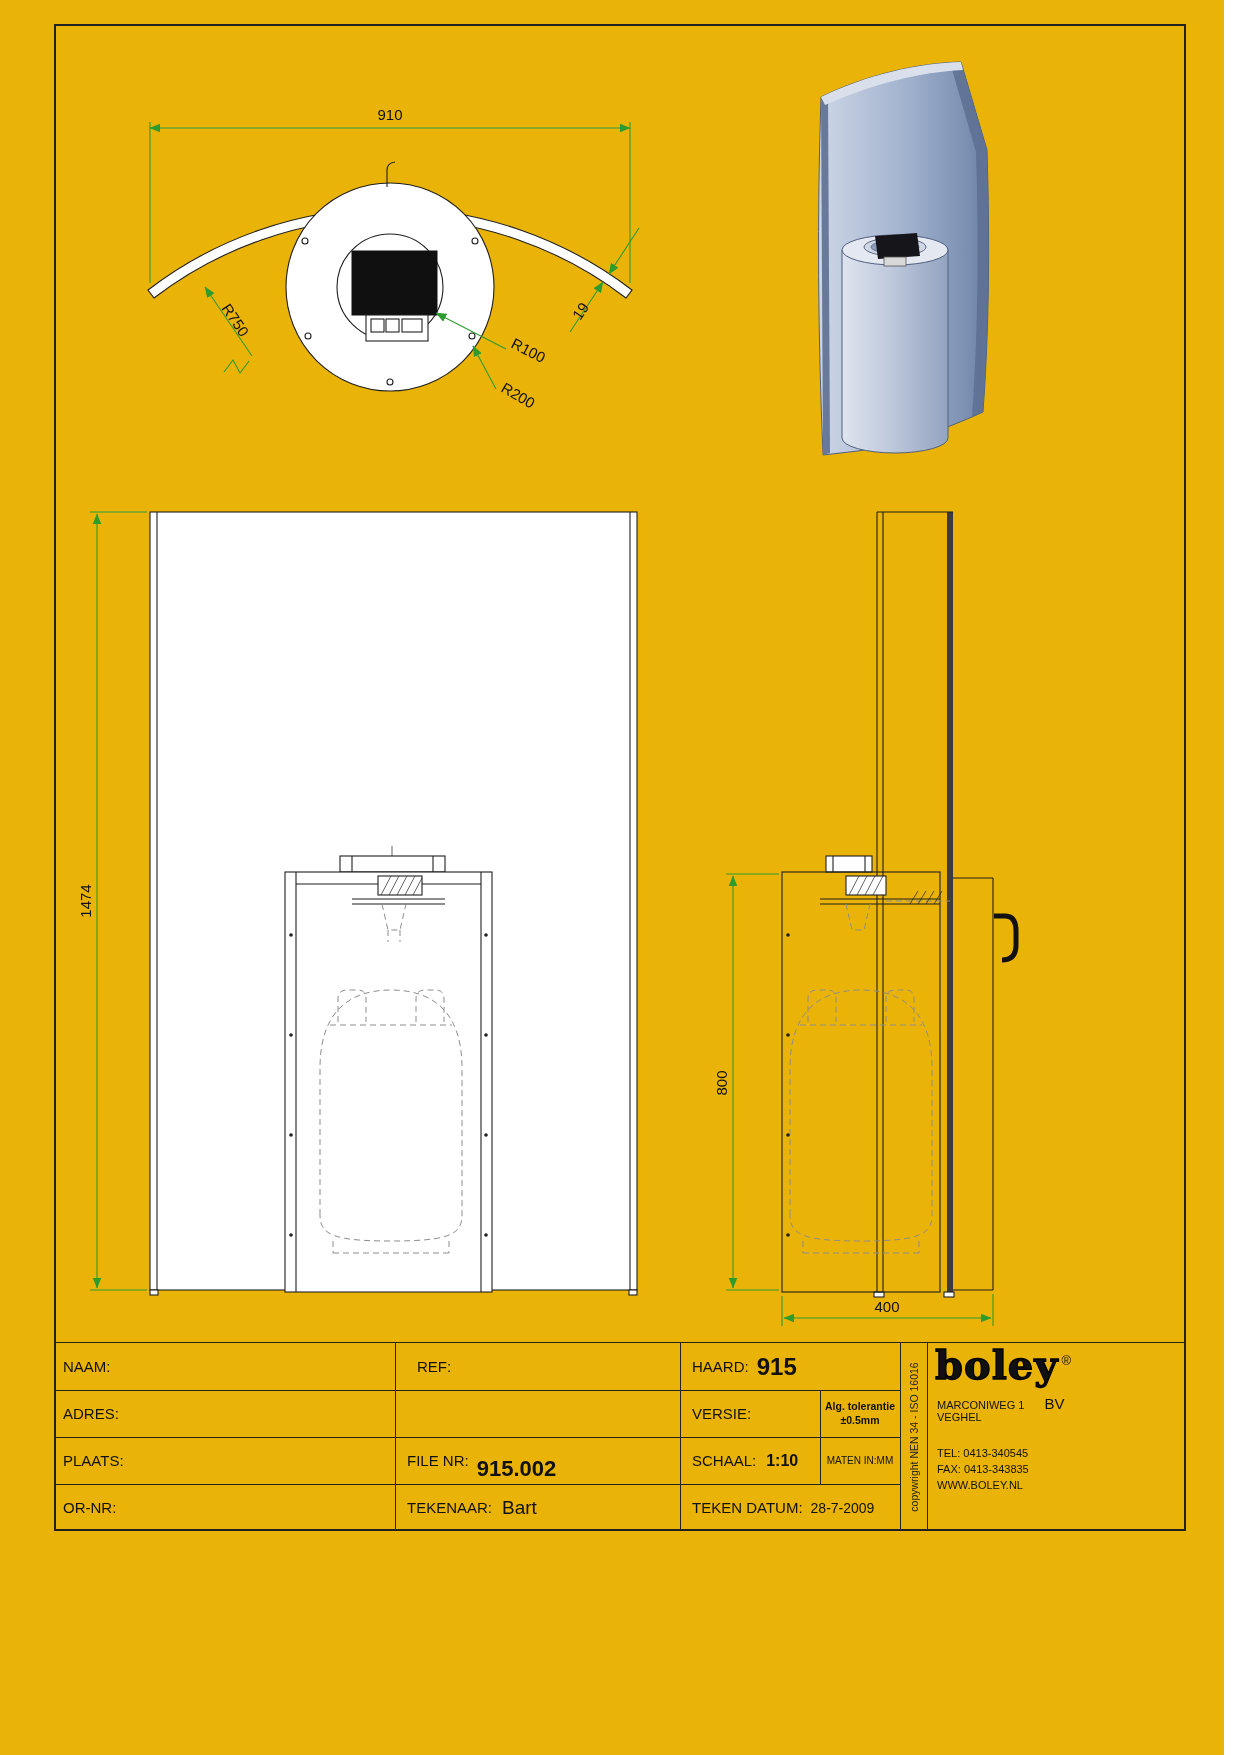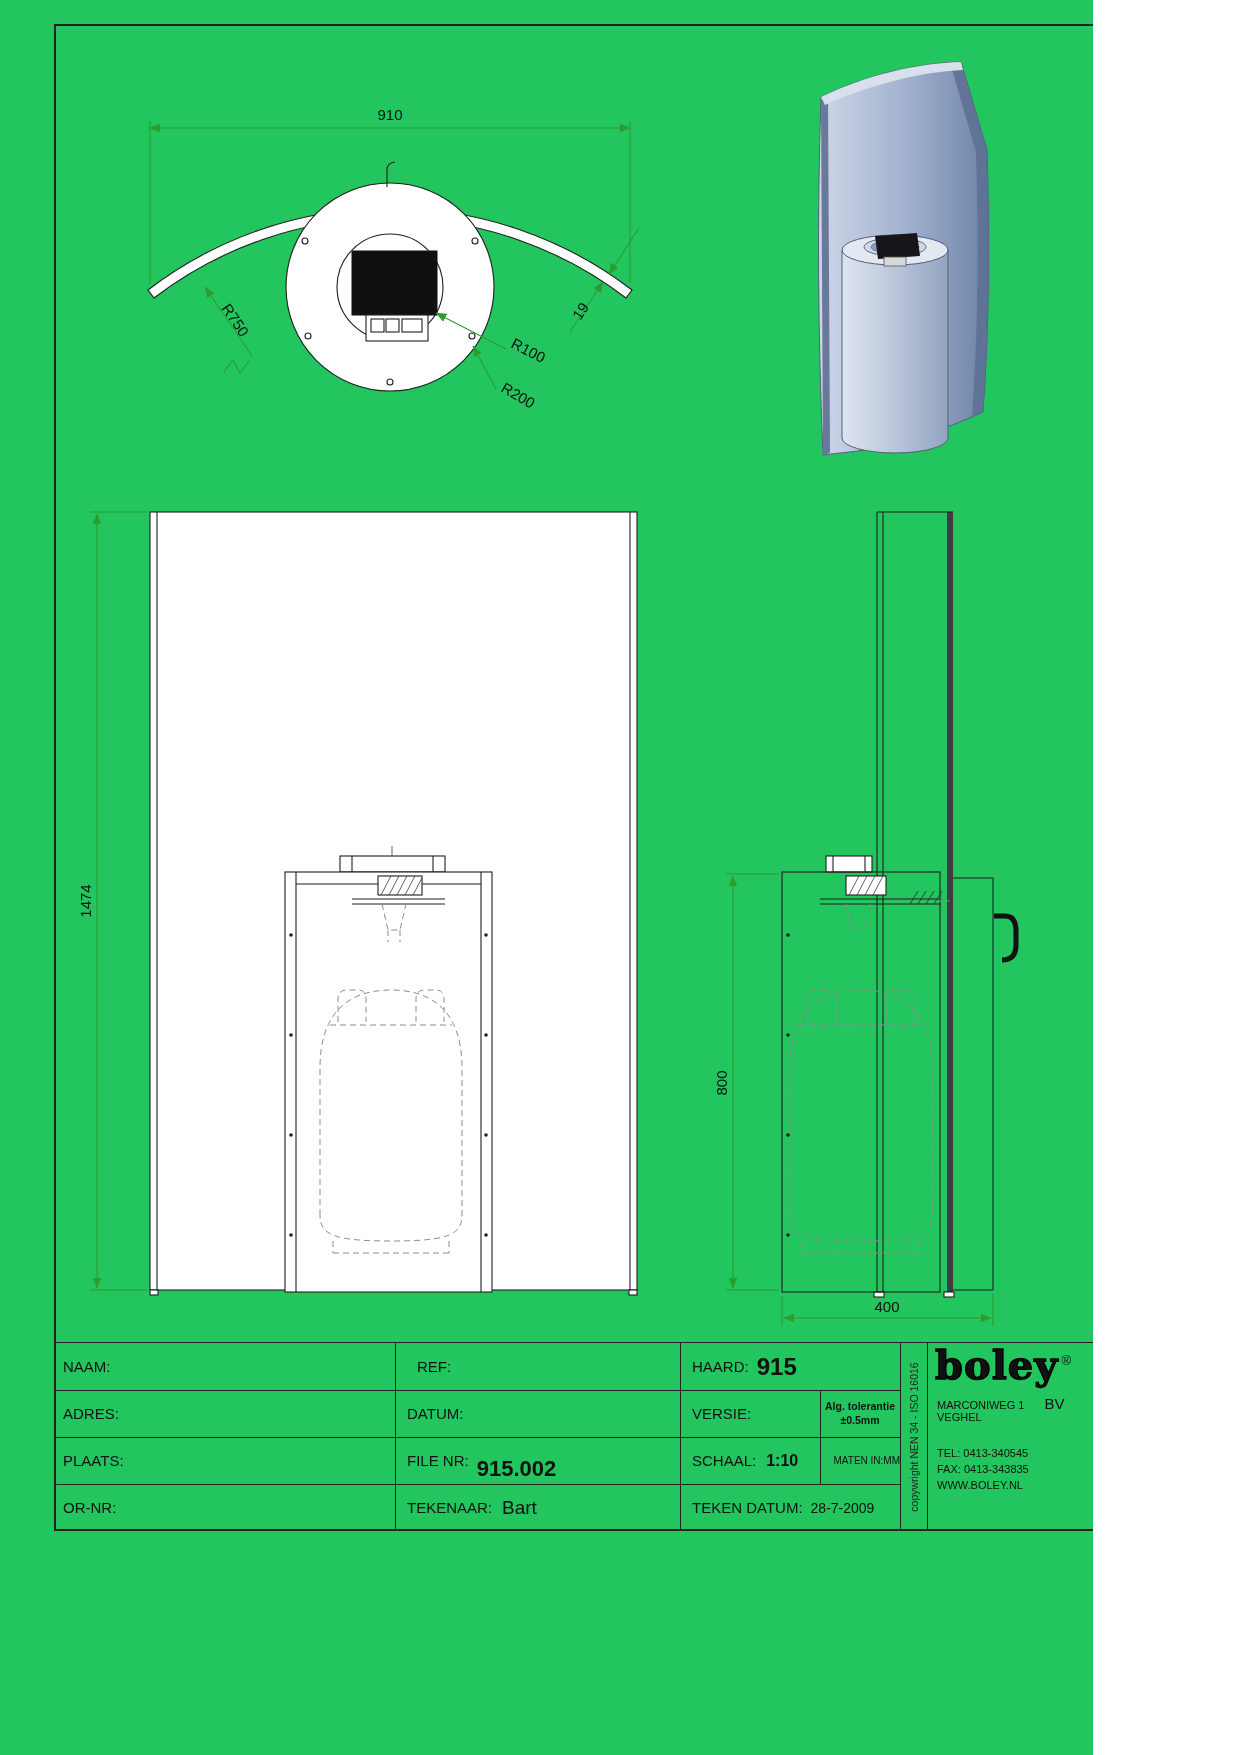--- a/index.html
+++ b/index.html
@@ -1,16 +1,16 @@
 <!DOCTYPE html>
 <html><head>
 <meta charset="utf-8">
 <style>
   html,body{margin:0;padding:0;background:#ffffff;}
-  .page{position:relative;width:1093px;height:1755px;background:#22c55e;font-family:"Liberation Sans",sans-serif;color:#111;overflow:hidden;}
+  .page{position:relative;width:1200px;height:1755px;background:#eab308;font-family:"Liberation Sans",sans-serif;color:#111;overflow:hidden;padding-left:24px;}
   .page svg{position:absolute;left:0;top:0;}
 
   
   .ln{stroke:#1f1f1f;fill:none;stroke-width:1.1px;}
   .lnf{stroke:#1f1f1f;fill:#fff;stroke-width:1.1px;}
   .thin{stroke-width:0.7px;}
   .dash{stroke:#8d8d8d;fill:none;stroke-width:1px;stroke-dasharray:6 4;}
   .dim{stroke:#2e9b2e;fill:none;stroke-width:1.1px;}
   .dimtxt{font:15px "Liberation Sans",sans-serif;fill:#111;}
 
@@ -18,21 +18,21 @@
   .tb{position:absolute;left:55px;top:1342px;width:1130px;height:188px;border-top:1.5px solid #222;font-size:15px;color:#111;}
   .vl{position:absolute;top:0;height:188px;width:0;border-left:1.3px solid #222;}
   .hl{position:absolute;left:0;width:845px;height:0;border-top:1.3px solid #222;}
   .cell{position:absolute;display:flex;align-items:center;box-sizing:border-box;padding-left:12px;white-space:nowrap;}
   .v-big{font-weight:bold;font-size:22px;margin-left:8px;margin-top:17px;}
   .v-huge{font-weight:bold;font-size:24px;margin-left:8px;text-align:center;}
   .v-med{font-size:19px;margin-left:10px;}
   .v-bold{font-weight:bold;font-size:16px;margin-left:10px;}
   .v-sm{font-size:14px;margin-left:8px;}
   .tol{flex-direction:column;justify-content:center;align-items:center;font-size:10.5px;font-weight:bold;line-height:1.25;padding:0;text-align:center;}
-  .maten{justify-content:flex-end;font-size:10px;padding:0;}
+  .maten{justify-content:center;font-size:10px;padding:0;}
   .copyv{position:absolute;left:765.5px;top:87px;width:186px;height:14px;font-size:10.5px;line-height:14px;text-align:center;transform:rotate(-90deg);transform-origin:center;white-space:nowrap;color:#222;}
   .logo-cell{position:absolute;left:872px;top:0;width:258px;height:188px;}
   .boley-logo{position:absolute;left:8px;top:2px;font-family:"DejaVu Serif",serif;font-weight:bold;font-size:40px;line-height:1;letter-spacing:1px;-webkit-text-stroke:1.3px #000;white-space:nowrap;}
   .boley-logo sup{font-size:13px;-webkit-text-stroke:0;font-family:"Liberation Sans",sans-serif;font-weight:normal;margin-left:3px;}
   .addr{position:absolute;left:10px;font-size:11px;white-space:nowrap;}
   .bv{font-size:15px;margin-left:20px;}
 </style>
 </head>
 <body>
 
@@ -265,23 +265,20 @@
   <div class="cell" style="left:0;top:94px;width:340px;height:47px;padding-left:8px">
     <span>PLAATS:</span>
   </div>
   <div class="cell" style="left:0;top:141px;width:340px;height:47px;padding-left:8px">
     <span>OR-NR:</span>
   </div>
 
   <div class="cell" style="left:340px;top:0;width:285px;height:47px;padding-left:22px">
     <span>REF:</span>
   </div>
-  <div class="cell" style="left:340px;top:47px;width:285px;height:47px">
-    <span>DATUM:</span>
-  </div>
   <div class="cell" style="left:340px;top:94px;width:285px;height:47px">
     <span>FILE NR:</span>
     <span class="v-big">915.002</span>
   </div>
   <div class="cell" style="left:340px;top:141px;width:285px;height:47px">
     <span>TEKENAAR:</span>
     <span class="v-med">Bart</span>
   </div>
 
   <div class="cell" style="left:625px;top:0;width:220px;height:47px">

